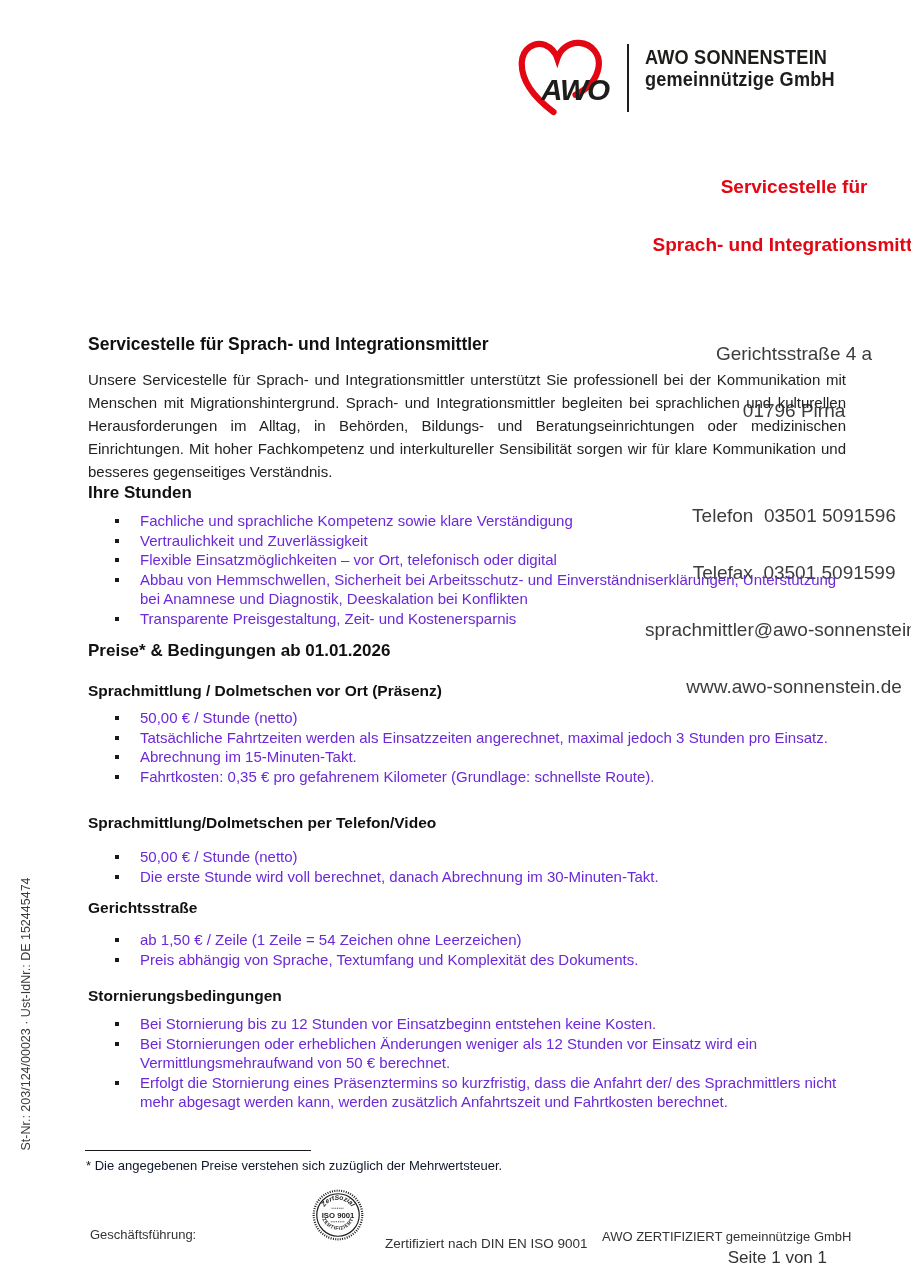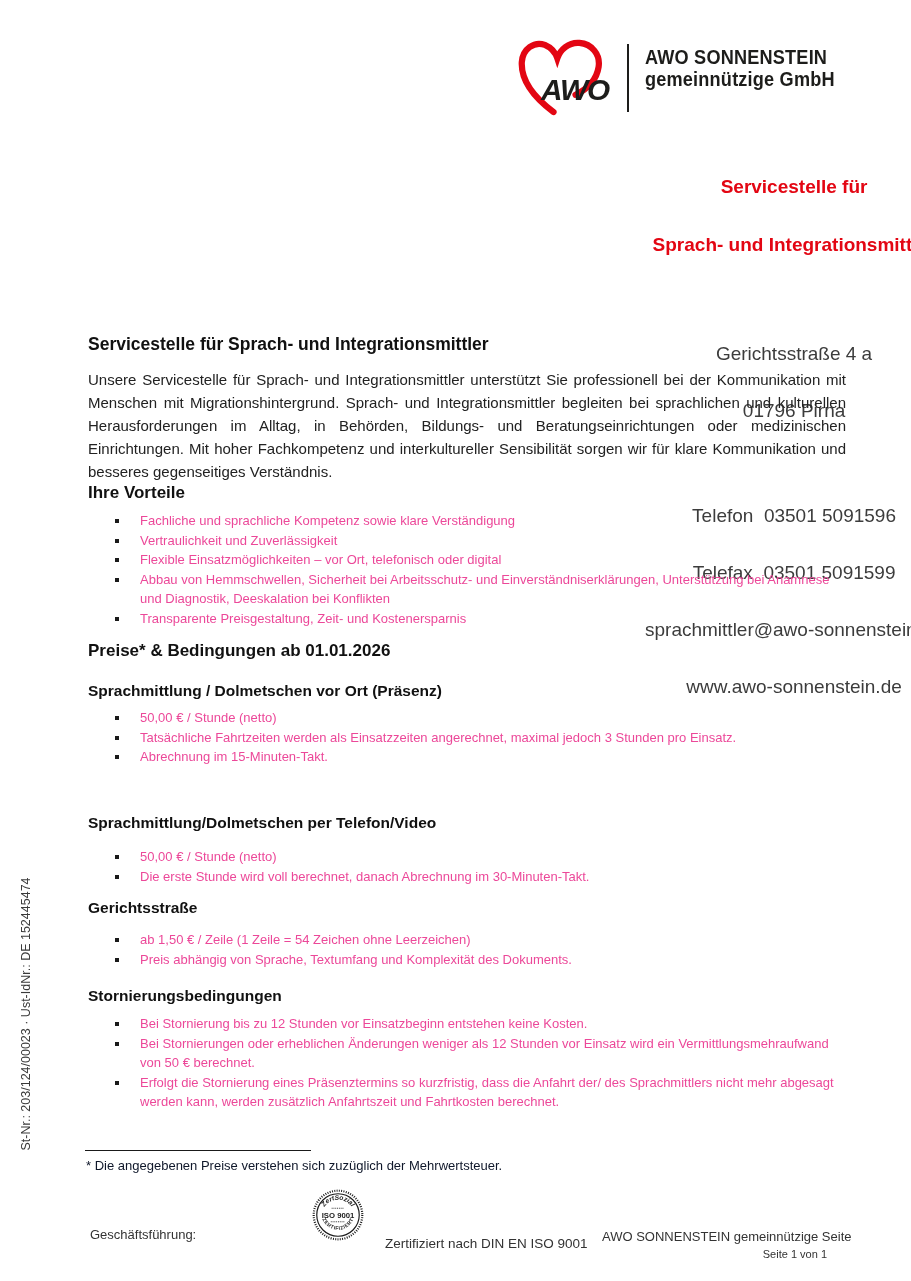--- a/index.html
+++ b/index.html
@@ -15,30 +15,30 @@
     letter-spacing:.2px;transform:scaleX(.93);transform-origin:left top;white-space:nowrap;}
   .contact{font-size:19px;line-height:19px;color:#3c3c3c;white-space:pre;text-align:center;}
   .contact .red{color:#e30613;font-weight:bold;line-height:19.5px;}
   .gap14{height:14px;} .gap10{height:10px;}
   
   .h1{font-size:17.5px;font-weight:bold;color:#111;}
   .h2{font-size:17px;font-weight:bold;color:#111;}
   .h3{font-size:15.5px;font-weight:bold;color:#111;}
   .para{width:758px;font-size:15px;line-height:23px;text-align:justify;color:#222;}
   .list{width:758px;}
-  .li{display:flex;font-size:13px;line-height:19.5px;color:#ec4899;}
+  .li{display:flex;font-size:15px;line-height:19.5px;color:#6d28d9;}
   .sq{flex:none;width:4px;height:4px;background:#1a1a1a;margin:8px 0 0 27px;}
   .litext{margin-left:21px;width:700px;}
   
   .rule{height:0;border-top:1.5px solid #1a1a1a;}
   .footnote{font-size:13px;color:#0f172a;}
   .fcol{font-size:13px;line-height:17px;color:#333;white-space:pre;}
   .vtext{width:290px;text-align:center;font-size:12.5px;color:#3a3a3a;
     transform:rotate(-90deg);white-space:nowrap;}
-  .pageno{width:225px;text-align:right;font-size:11px;color:#333;}
+  .pageno{width:225px;text-align:right;font-size:17px;color:#333;}
 </style>
 </head>
 <body>
 
 <div class="page">
 
   <div class="abs" style="left:517px;top:38px;width:96px;height:78px;">
     <svg width="96" height="78" viewBox="0 0 100 81">
       <path d="M 38,77 C 18,62 4,44 5,25 C 6,11 18,3 29,7 C 36,10 40,15 42,21 C 45,12 54,4 65,5 C 78,6 87,17 85,30 C 83,43 73,53 61,59" fill="none" stroke="#e30613" stroke-width="6.5" stroke-linecap="round"></path>
       <text x="25" y="64" font-size="31" font-weight="bold" font-style="italic" font-family="Liberation Sans, DejaVu Sans, sans-serif" fill="#1d1d1b" letter-spacing="-1">AWO</text>
@@ -59,21 +59,21 @@
     <div class="gap10"></div>
     <div>Telefon&nbsp;&nbsp;03501 5091596</div>
     <div>Telefax&nbsp;&nbsp;03501 5091599</div>
     <div>sprachmittler@awo-sonnenstein.de</div>
     <div>www.awo-sonnenstein.de</div>
   </div>
 
   <div class="abs h1" style="left:88px;top:334px;">Servicestelle für Sprach- und Integrationsmittler</div>
   <div class="abs para" style="left:88px;top:368px;">Unsere Servicestelle für Sprach- und Integrationsmittler unterstützt Sie professionell bei der Kommunikation mit Menschen mit Migrationshintergrund. Sprach- und Integrationsmittler begleiten bei sprachlichen und kulturellen Herausforderungen im Alltag, in Behörden, Bildungs- und Beratungseinrichtungen oder medizinischen Einrichtungen. Mit hoher Fachkompetenz und interkultureller Sensibilität sorgen wir für klare Kommunikation und besseres gegenseitiges Verständnis.</div>
 
-  <div class="abs h2" style="left:88px;top:483px;">Ihre Vorteile</div>
+  <div class="abs h2" style="left:88px;top:483px;">Ihre Stunden</div>
   <div class="abs list" style="left:88px;top:511px;">
     <div class="li">
         <span class="sq"></span>
         <span class="litext">Fachliche und sprachliche Kompetenz sowie klare Verständigung</span>
       </div>
     <div class="li">
         <span class="sq"></span>
         <span class="litext">Vertraulichkeit und Zuverlässigkeit</span>
       </div>
     <div class="li">
@@ -98,20 +98,24 @@
         <span class="sq"></span>
         <span class="litext">50,00 € / Stunde (netto)</span>
       </div>
     <div class="li">
         <span class="sq"></span>
         <span class="litext">Tatsächliche Fahrtzeiten werden als Einsatzzeiten angerechnet, maximal jedoch 3 Stunden pro Einsatz.</span>
       </div>
     <div class="li">
         <span class="sq"></span>
         <span class="litext">Abrechnung im 15-Minuten-Takt.</span>
+      </div>
+    <div class="li">
+        <span class="sq"></span>
+        <span class="litext">Fahrtkosten: 0,35 € pro gefahrenem Kilometer (Grundlage: schnellste Route).</span>
       </div>
   </div>
 
   <div class="abs h3" style="left:88px;top:814px;">Sprachmittlung/Dolmetschen per Telefon/Video</div>
   <div class="abs list" style="left:88px;top:847px;">
     <div class="li">
         <span class="sq"></span>
         <span class="litext">50,00 € / Stunde (netto)</span>
       </div>
     <div class="li">
@@ -179,20 +183,20 @@
       </text>
     </svg>
   </div>
 
   <div class="abs fcol" style="left:385px;top:1200px;font-size:13.5px;line-height:17.5px;">
     <div>Zertifiziert nach DIN EN ISO 9001</div>
     
   </div>
 
   <div class="abs fcol" style="left:602px;top:1194px;">
-    <div>AWO SONNENSTEIN gemeinnützige Seite</div>
+    <div>AWO ZERTIFIZIERT gemeinnützige GmbH</div>
     <div>IBAN DE37 8505 0300 3150 0110 00</div>
     
   </div>
 
   <div class="abs pageno" style="left:602px;top:1248px;">Seite 1 von 1</div>
 
 </div>
 
 </body></html>

